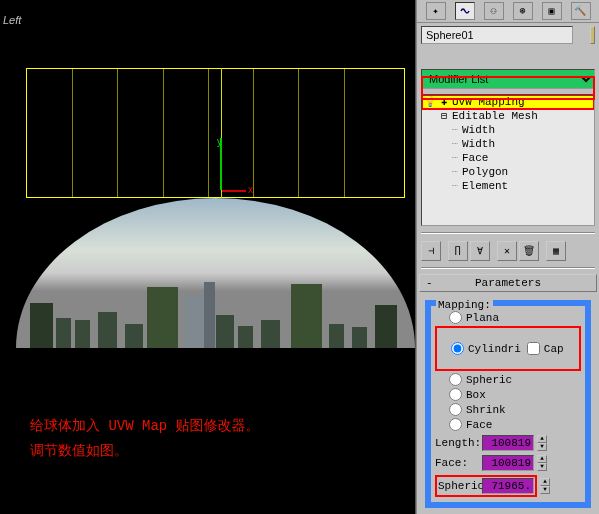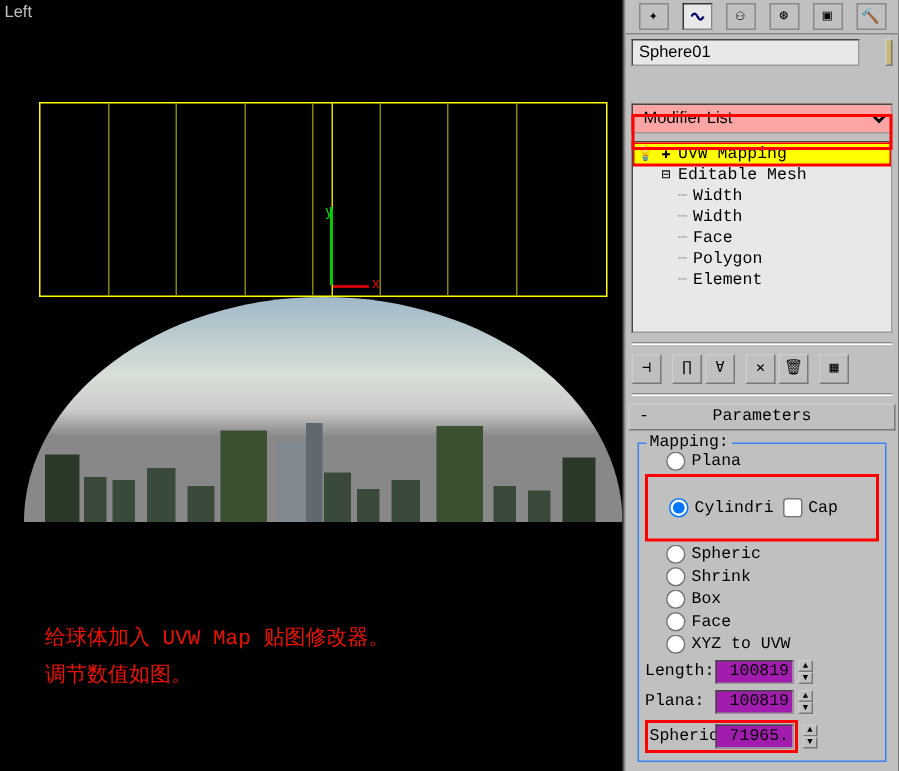--- a/index.html
+++ b/index.html
@@ -1,19 +1,19 @@
 <!DOCTYPE html>
 <html><head>
 <meta charset="utf-8">
 <style>
 * { margin: 0; padding: 0; box-sizing: border-box; font-family: "Courier New", monospace; }
 body { background: #c0c0c0; width: 599px; height: 514px; overflow: hidden; font-size: 11px; }
 .app { display: flex; width: 100%; height: 100%; }
 .viewport { flex: 1; background: #000; position: relative; border-right: 1px solid #555; }
-.viewport-label { position: absolute; top: 2px; left: 3px; color: #c0c0c0; font-size: 11px; font-family: sans-serif; }
+.viewport-label { position: absolute; top: 14px; left: 3px; color: #c0c0c0; font-size: 11px; font-family: sans-serif; font-style: italic; }
 .scene { position: absolute; top: 68px; left: 16px; right: 0; bottom: 150px; }
 .grid-lines { position: absolute; inset: 0; }
 .grid-v { position: absolute; top: 0; bottom: 0; width: 1px; background: #888800; }
 .gizmo-box { position: absolute; top: 0; left: 10px; right: 10px; height: 130px; border: 1px solid #ffff00; }
 .dome { position: absolute; top: 130px; left: 0px; right: 0px; height: 150px; overflow: hidden; }
 .sky { position: absolute; inset: 0; background: linear-gradient(to bottom, #a0b8c8 0%, #d8e0d8 35%, #cccccc 50%, #888888 62%); border-radius: 50% 50% 0 0 / 100% 100% 0 0; }
 .skyline { position: absolute; bottom: 0; left: 10px; right: 10px; height: 75px; overflow: hidden; }
 .building { position: absolute; bottom: 0; background: #3a4a3a; }
 .axis-origin { position: absolute; top: 122px; left: 204px; }
 .axis-y { position: absolute; width: 2px; height: 52px; background: #00cc00; bottom: 0; left: 0; }
@@ -23,37 +23,37 @@
 .yellow-cross-v { position: absolute; top: 0; bottom: 0; width: 1px; background: #dddd00; }
 .annotation { position: absolute; bottom: 50px; left: 30px; color: #ee1100; font-size: 14px; font-family: "Microsoft YaHei", sans-serif; line-height: 1.8; }
 .right-panel { width: 183px; background: #c0c0c0; display: flex; flex-direction: column; border-left: 1px solid #888; }
 .tab-row { display: flex; background: #c0c0c0; padding: 2px 4px; border-bottom: 1px solid #888; justify-content: space-around; height: 24px; align-items: center;}
 .tab-icon { width: 20px; height: 18px; border: 1px solid #888; display: flex; align-items: center; justify-content: center; font-size: 10px; background: #c0c0c0;}
 .tab-icon.active { background: #e8e8e8; border: 1px inset #888;}
 .name-row { display: flex; padding: 3px 4px; gap: 17px; }
 .name-input { flex: 1; background: #e8e8e8; border: 1px inset #999; padding: 2px 4px; font-family: sans-serif; font-size: 11px; }
 .color-swatch { width: 18px; height: 18px; background: #c8b870; border: 1px outset #ccc; }
 .modlist-row { padding: 2px 4px; }
-.modlist-select { width: 100%; background: #fca5a5; border: 1px inset #999; padding: 2px 3px; font-family: sans-serif; font-size: 11px; margin-top: 20px; }
+.modlist-select { width: 100%; background: #22c55e; border: 1px inset #999; padding: 2px 3px; font-family: sans-serif; font-size: 11px; margin-top: 20px; }
 .mod-stack { margin: 3px 4px; background: #e8e8e8; border: 1px inset #999; height: 140px; overflow: auto; font-family: sans-serif;}
 .stack-item { display: flex; align-items: center; padding: 1px 2px; font-size: 11px; gap: 2px; }
 .stack-item.selected { background: #ffff00; }
 .stack-item.highlight-box { outline: 2px solid #ff0000; outline-offset: -1px; }
 .stack-icon { width: 12px; text-align: center; font-size: 10px;}
 .stack-sub { padding-left: 28px; color: #000; }
 .stack-tree { color: #888; font-size: 10px; width: 10px; text-align: center;}
 .stack-highlight-border { position: absolute; border: 2px solid #ff0000; pointer-events: none; }
 .icon-row { display: flex; padding: 3px 4px; gap: 2px; align-items: center; height: 28px;}
 .icon-btn { width: 20px; height: 20px; border: 1px outset #ccc; background: #c0c0c0; display: inline-flex; align-items: center; justify-content: center; font-size: 10px; }
 .icon-sep { width: 3px; }
 .rollout { margin: 2px 2px; }
 .rollout-header { background: #c0c0c0; border: 1px outset #ccc; text-align: center; padding: 2px; font-size: 11px; position: relative; font-family: "Courier New", monospace; font-weight: normal;}
 .rollout-header .minus { position: absolute; left: 6px; }
 .rollout-body { padding: 4px 6px; }
-.mapping-group { border: 1px solid #3b82f6; padding: 4px 4px 4px 4px; position: relative; margin-top: 4px;}
+.mapping-group { border: 6px solid #3b82f6; padding: 4px 4px 4px 4px; position: relative; margin-top: 4px;}
 .mapping-group-label { position: absolute; top: -7px; left: 5px; background: #c0c0c0; padding: 0 2px; font-size: 11px; }
 .radio-row { display: flex; align-items: center; padding: 1px 0 1px 14px; gap: 4px; font-size: 11px; }
 .radio-row input[type=radio] { margin: 0; }
 .radio-row input[type=checkbox] { margin: 0 0 0 2px; }
 .radio-cyl-wrap { border: 2px solid #ff0000; margin: 1px 0; padding: 13px 0; }
 .spinner-row { display: flex; align-items: center; padding: 1px 0; gap: 3px; margin-top: 2px;}
 .spinner-label { width: 44px; text-align: left; font-size: 11px; }
 .spinner-input { width: 52px; background: #a21caf; border: 1px inset #999; padding: 1px 2px; font-size: 11px; font-family: "Courier New", monospace; text-align: right;}
 .spinner-btns { display: flex; flex-direction: column; width: 10px;}
 .spinner-up, .spinner-down { width: 10px; height: 8px; border: 1px outset #ccc; background: #c0c0c0; font-size: 6px; line-height: 5px; text-align: center;}
@@ -209,46 +209,42 @@
                 <span>Cap</span>
             </div>
           </div>
 
           <div class="radio-row">
             <input type="radio" name="maptype" style="">
               <span>Spheric</span>
           </div>
           <div class="radio-row">
             <input type="radio" name="maptype" style="">
+              <span>Box</span>
+          </div>
+          <div class="radio-row">
+            <input type="radio" name="maptype" style="">
               <span>Shrink</span>
           </div>
           <div class="radio-row">
             <input type="radio" name="maptype" style="">
-              <span>Box</span>
-          </div>
-          <div class="radio-row">
-            <input type="radio" name="maptype" style="">
               <span>Face</span>
-          </div>
-          <div class="radio-row">
-            <input type="radio" name="maptype" style="">
-              <span>XYZ to UVW</span>
           </div>
 
           <div class="spinner-row">
             <span class="spinner-label">Length:</span>
             <input class="spinner-input" value="100819" style="">
             <div class="spinner-btns">
                 <div class="spinner-up">▲</div>
                 <div class="spinner-down">▼</div>
               </div>
           </div>
 
           <div class="spinner-row">
-            <span class="spinner-label">Plana:</span>
+            <span class="spinner-label">Face:</span>
             <input class="spinner-input" value="100819" style="">
             <div class="spinner-btns">
                 <div class="spinner-up">▲</div>
                 <div class="spinner-down">▼</div>
               </div>
           </div>
 
           <div class="spinner-row">
             <span class="height-wrap">
               <span class="spinner-label">Spheric:</span>

